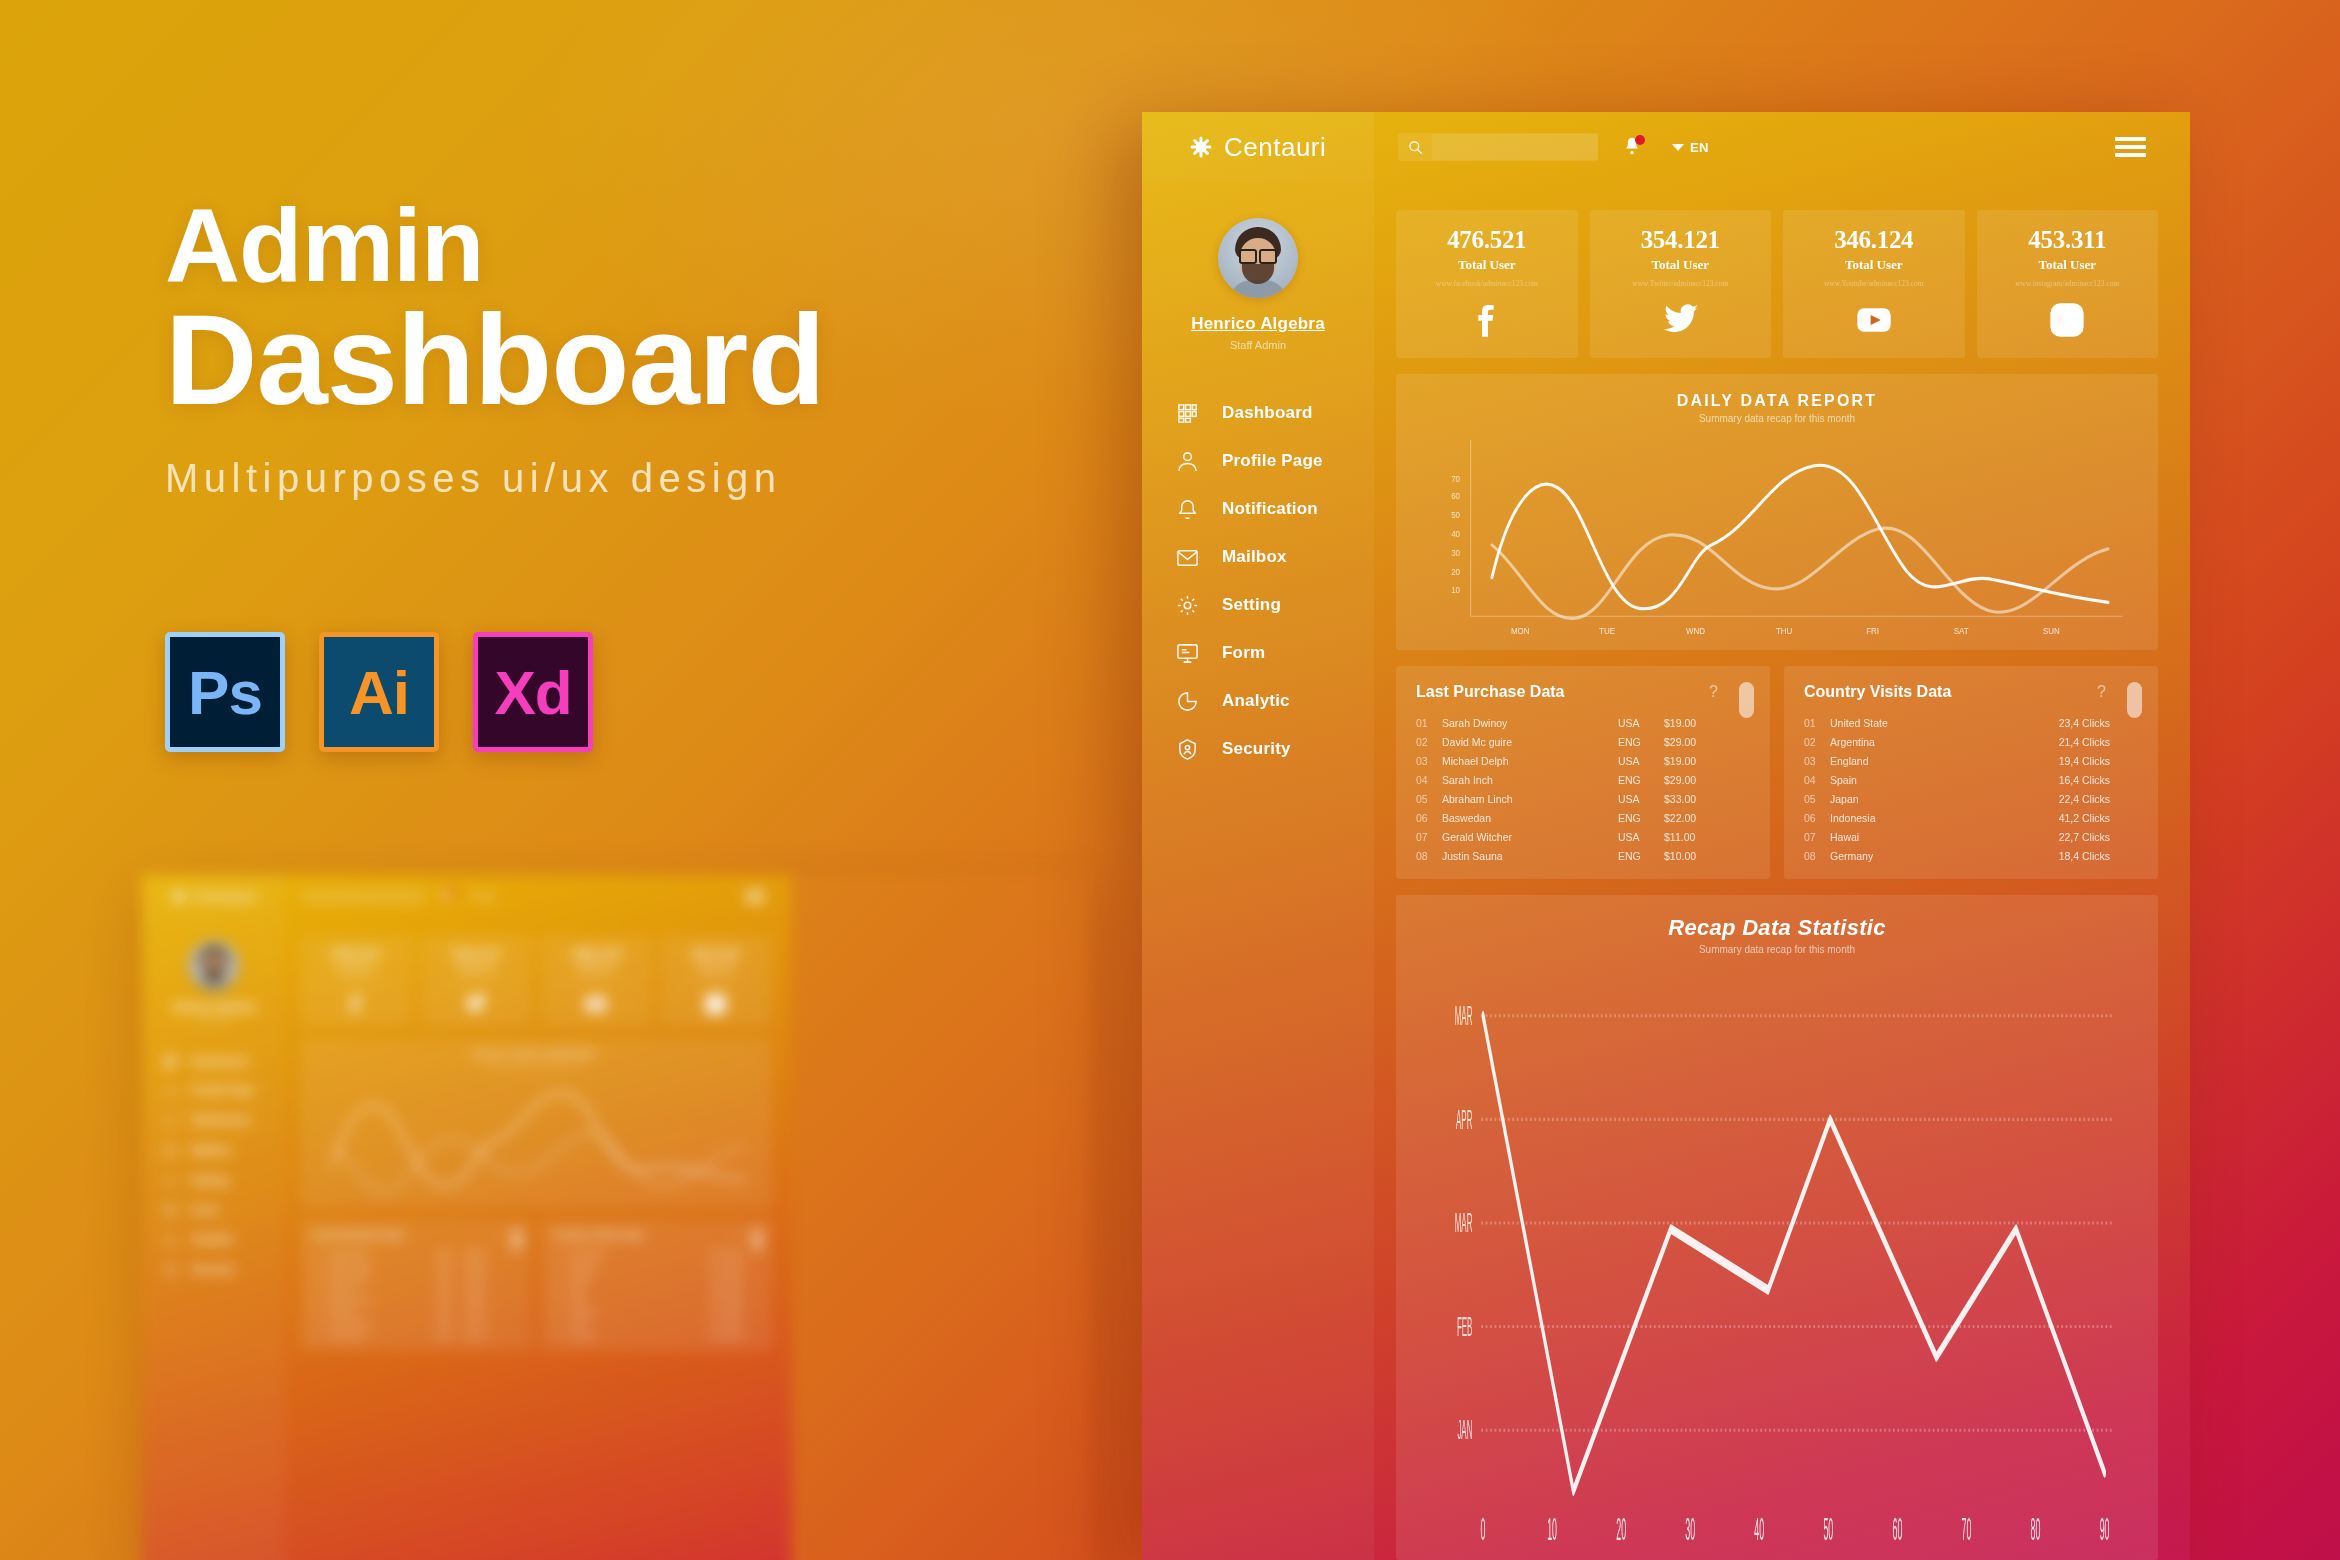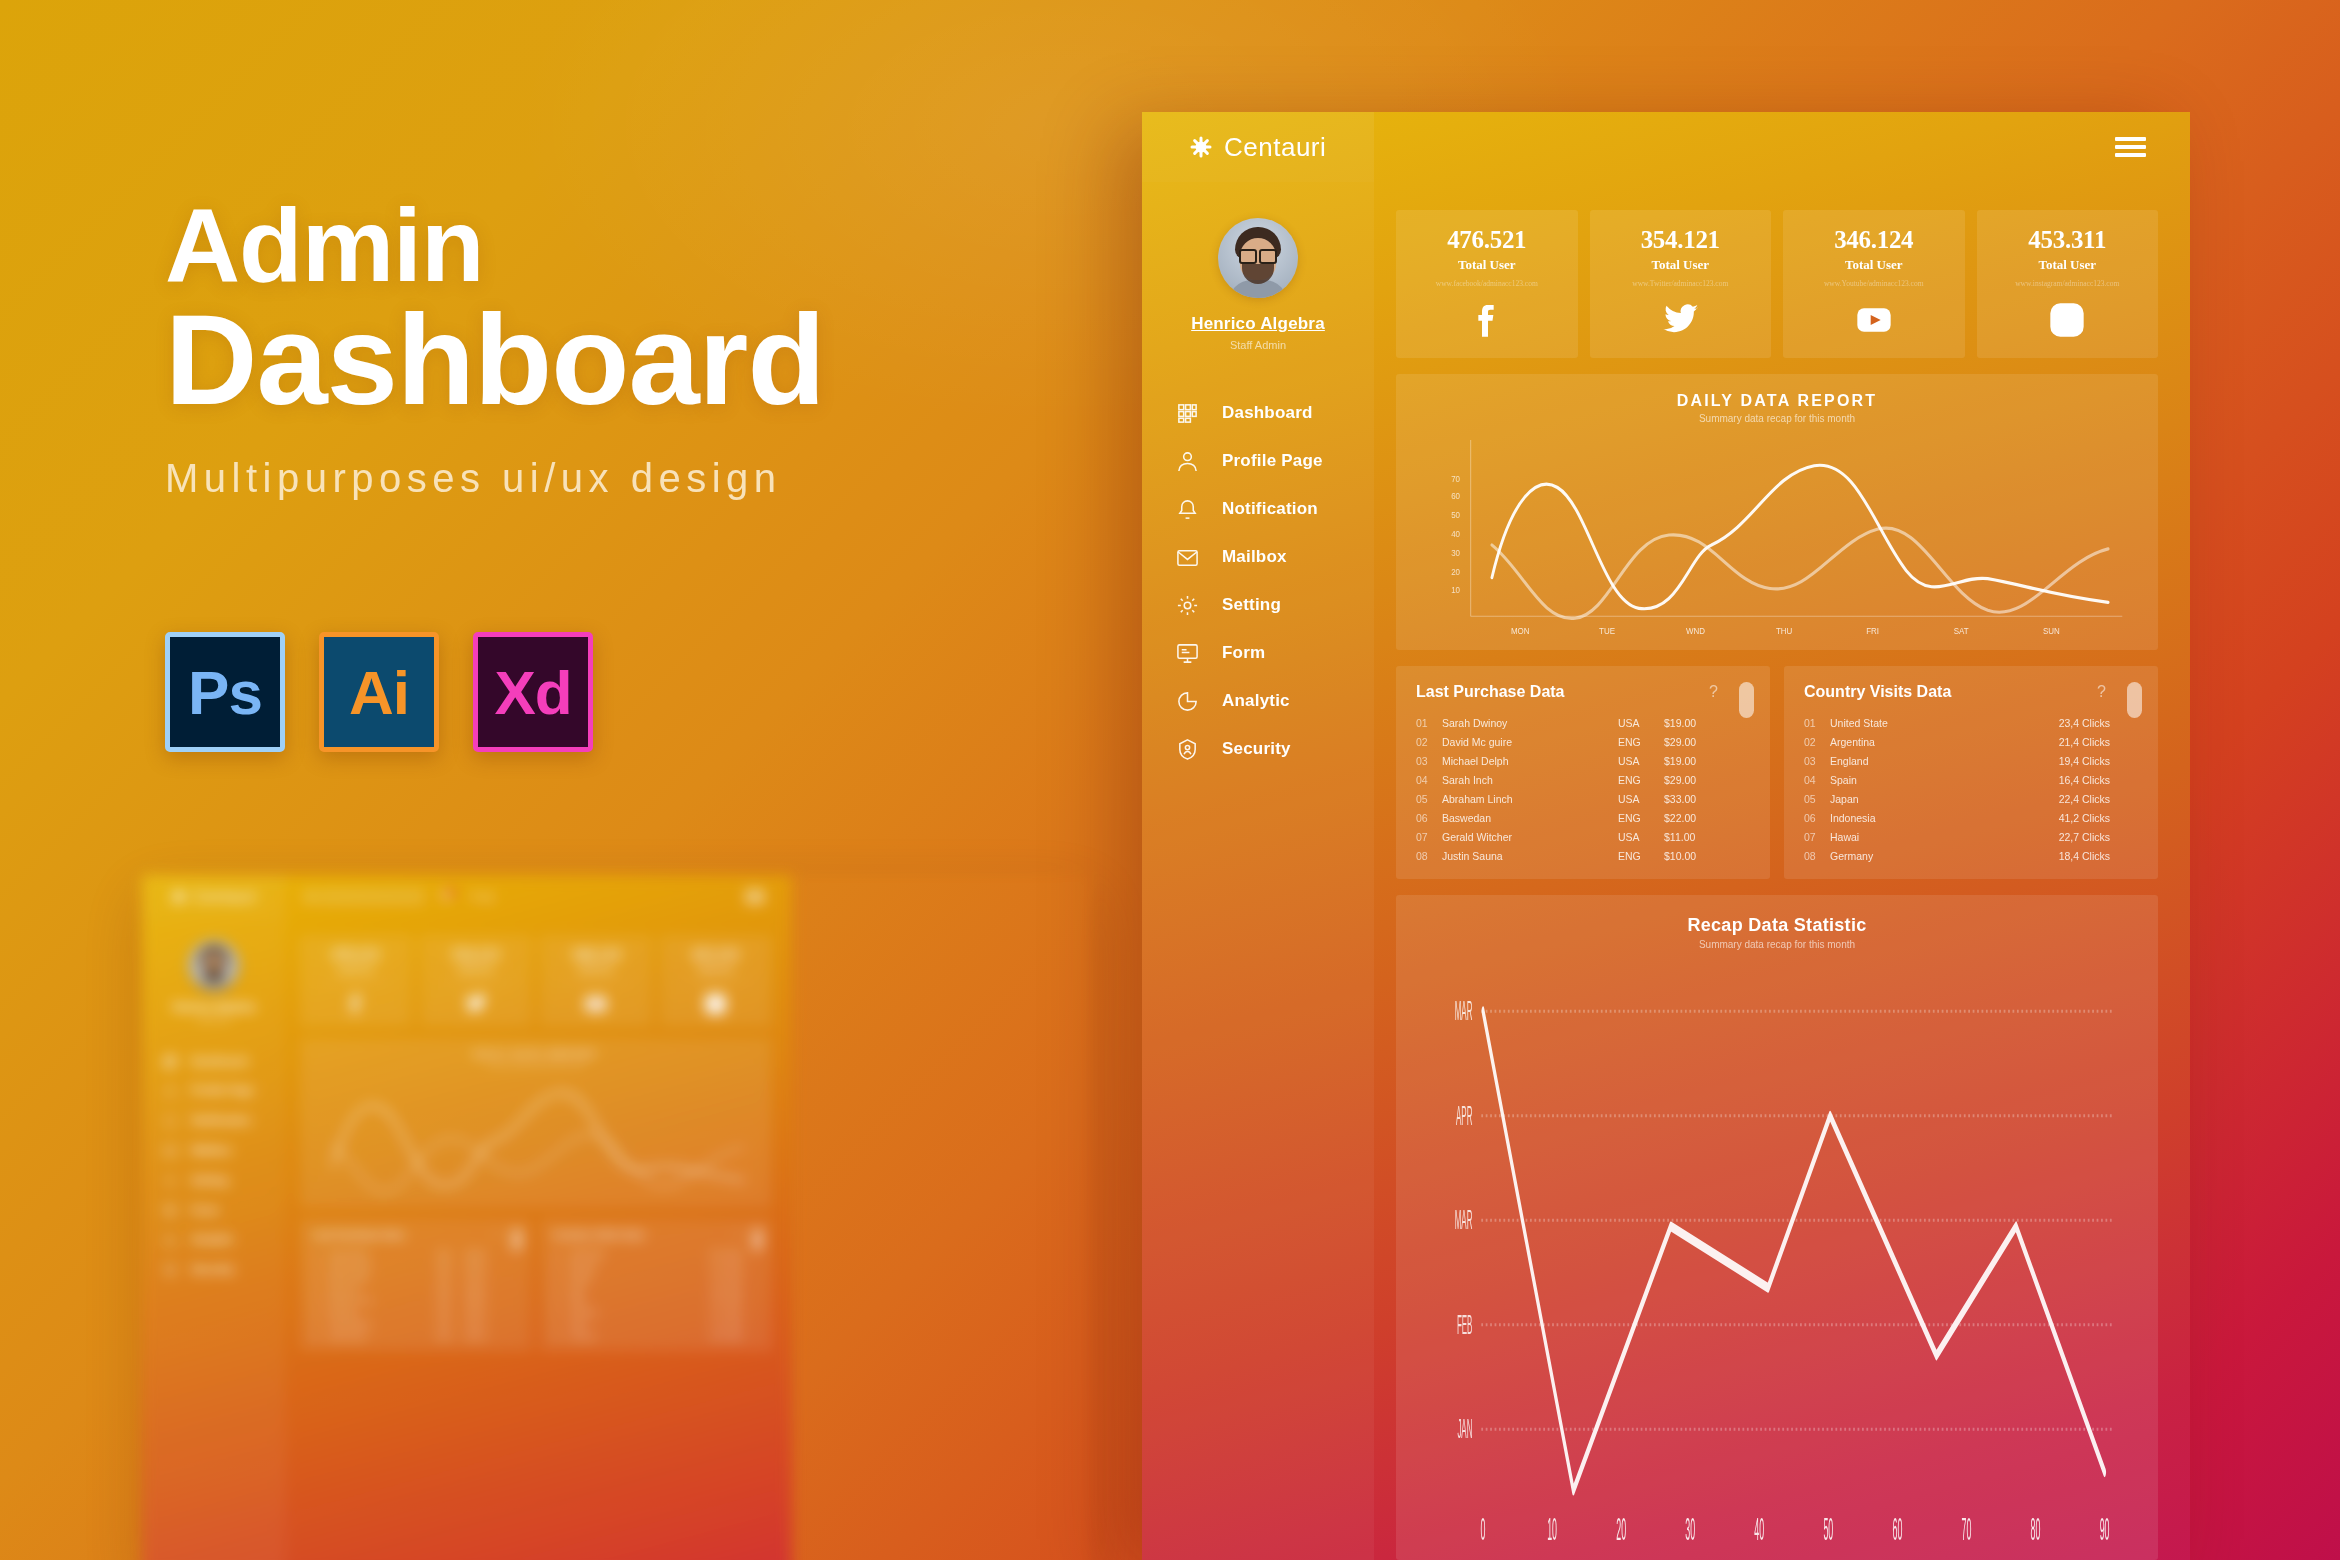--- a/index.html
+++ b/index.html
@@ -498,20 +498,42 @@
     <div class="topbar">
       <div class="brand">
         <div class="sun">
             <i></i>
             <i></i>
             <i></i>
             <i></i>
             <b></b>
           </div>
         <div class="brand-name">Centauri</div>
+      </div>
+      <div class="topright">
+        <div class="searchbox">
+          <div class="search-ic">
+            <svg viewBox="0 0 24 24" fill="none" stroke="#fff" stroke-width="2">
+                <circle cx="10" cy="10" r="7"></circle>
+                <line x1="15" y1="15" x2="22" y2="22"></line>
+              </svg>
+          </div>
+          <input class="search-field" type="text" value="" placeholder="" style="">
+        </div>
+        <div class="bell">
+          <svg viewBox="0 0 24 24" fill="#fff">
+              <path d="M12 2a5 5 0 0 0-5 5v4l-2 4h14l-2-4V7a5 5 0 0 0-5-5z"></path>
+              <circle cx="12" cy="20" r="2"></circle>
+            </svg>
+          <span class="dot"></span>
+        </div>
+        <div class="lang">
+          <span class="caret"></span>
+          <span>EN</span>
+        </div>
       </div>
       <div class="hamburger">
           <span></span>
           <span></span>
           <span></span>
         </div>
     </div>
 
     <div class="dash-body">
 
@@ -787,21 +809,21 @@
     <div class="row">
       <span class="no">08</span>
       <span class="nm">Germany</span>
       <span class="clk">18,4 Clicks</span>
     </div>
               </div>
           </div>
         </div>
 
         <div class="card recap-card">
-          <div class="card-title" style="letter-spacing:.3px;font-size:18px;">Recap Data Statistic</div>
+          <div class="card-title" style="letter-spacing:.3px;font-size:22px;font-style:italic;">Recap Data Statistic</div>
           <div class="card-sub">Summary data recap for this month</div>
           <div class="recap-wrap">
             <svg viewBox="0 0 820 190" preserveAspectRatio="none">
               <g stroke="rgba(255,255,255,.28)" stroke-width="1" stroke-dasharray="2 3">
                 <line x1="76" y1="16" x2="790" y2="16"></line>
                 <line x1="76" y1="50" x2="790" y2="50"></line>
                 <line x1="76" y1="84" x2="790" y2="84"></line>
                 <line x1="76" y1="118" x2="790" y2="118"></line>
                 <line x1="76" y1="152" x2="790" y2="152"></line>
               </g>

